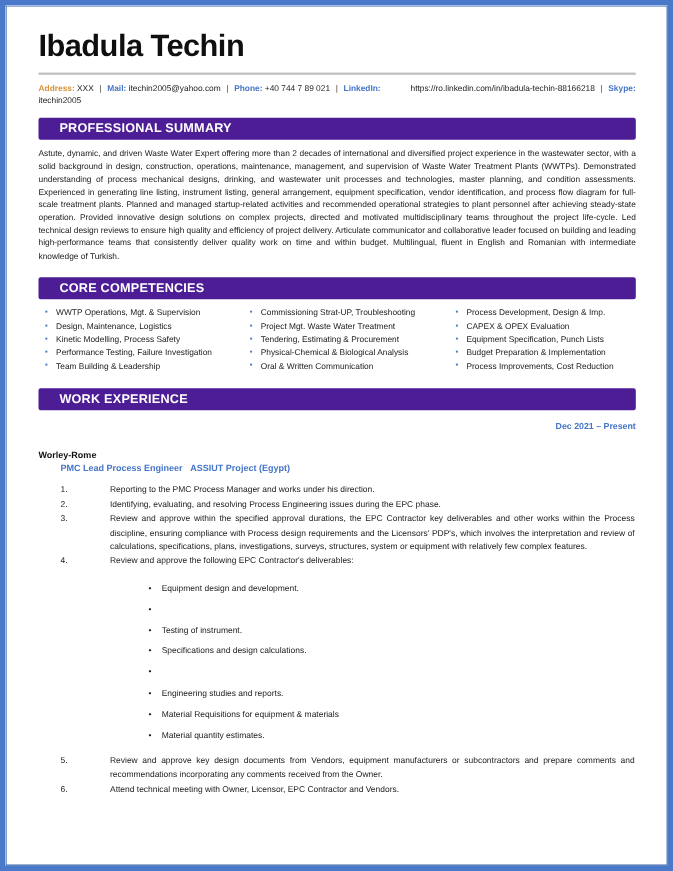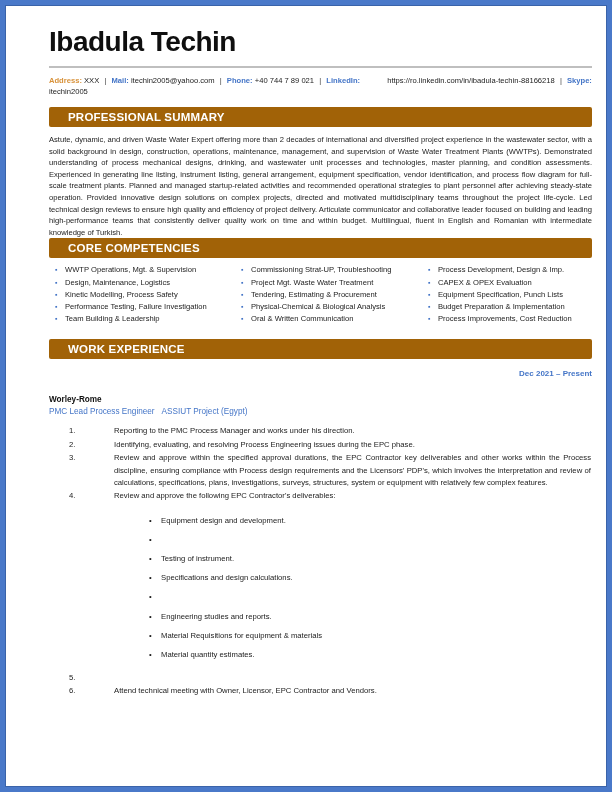--- a/index.html
+++ b/index.html
@@ -12,63 +12,63 @@
     overflow:hidden;
   }
   .page-frame {
     position:absolute; inset:0;
     border:5px solid #4a79c9;
     box-shadow: inset 0 0 0 1px #3a63a9;
     pointer-events:none;
     box-sizing:border-box;
   }
   .content {
-    position:absolute; left:49px; top:0; width:543px;
+    position:absolute; left:35px; top:0; width:543px;
   }
   .name {
     font-size:28px; font-weight:bold; color:#0f0f0f;
     letter-spacing:-0.5px; margin:26px 0 0 0; line-height:32px;
   }
   .header-rule { height:2px; background:#bfbfbf; margin:8px 0 7px 0; }
   .contact { font-size:7.6px; line-height:11px; color:#222; }
   .contact .lbl { font-weight:bold; color:#4475c7; }
   .contact .lbl.orange { color:#d8923a; }
   .contact .val { color:#222;text-align:right; }
   .contact .url { overflow-wrap:break-word;padding-left:25px; }
   .contact .sep { color:#444; margin:0 3px; }
 
   .section-bar {
-    background:#a16207; color:#ffffff;
+    background:#4c1d95; color:#ffffff;
     font-weight:bold; font-size:11.5px; letter-spacing:0.2px;
     height:20px; line-height:20px; padding-left:19px;
     border-radius:2px;
   }
   .bar-summary { margin-top:10px; }
-  .bar-competencies { }
+  .bar-competencies { margin-top:14px; }
   .bar-experience { margin-top:12px; }
 
   .summary-text {
     font-size:7.6px; line-height:11.6px; text-align:justify;
     margin-top:7px; color:#1b1b1b;
   }
 
   .comp-cols { display:flex; margin-top:8px; font-size:7.6px; }
   .comp-col { list-style:none; margin:0; padding:0; }
   .comp-col-1 { width:192px; padding-left:6px; box-sizing:border-box; }
   .comp-col-2 { width:187px; }
   .comp-col-3 { flex:1; }
   .comp-item { display:flex; align-items:flex-start; margin-bottom:4.4px; line-height:7.8px; }
   .sq-bullet { color:#4475c7; font-size:7px; line-height:7.8px; width:10px; flex:none; }
 
   .date-range {
     text-align:right; color:#4475c7; font-weight:bold;
     font-size:8px; margin-top:10px;
   }
   .employer { font-weight:bold; font-size:8.2px; color:#101010; margin-top:17px; }
-  .role-line { font-weight:normal; font-size:8.2px; color:#4475c7; margin-top:3px; }
+  .role-line { font-weight:bold; font-size:8.2px; color:#4475c7; margin-top:3px;margin-left:20px; }
   .role-line .project { margin-left:7px; }
 
   .olist { margin-top:9px; font-size:7.7px; line-height:12.4px; }
   .oitem { display:flex; margin-top:1px; }
   .onum { width:65px; padding-left:20px; box-sizing:border-box; flex:none; }
   .otext { flex:1; text-align:justify; padding-right:1px; }
 
   .sublist { margin:12px 0 11px 100px; font-size:7.7px; }
   .sitem { display:flex; margin-bottom:7.2px; line-height:12px; }
   .sdot { width:12px; flex:none; }
@@ -226,20 +226,21 @@
           <span>Material Requisitions for equipment &amp; materials</span>
         </div>
       <div class="sitem">
           <span class="sdot">•</span>
           <span>Material quantity estimates.</span>
         </div>
     </div>
 
     <div class="oitem">
       <span class="onum">5.</span>
+      <span class="otext">Review and approve key design documents from Vendors, equipment manufacturers or subcontractors and prepare comments and recommendations incorporating any comments received from the Owner.</span>
     </div>
     <div class="oitem">
       <span class="onum">6.</span>
       <span class="otext">Attend technical meeting with Owner, Licensor, EPC Contractor and Vendors.</span>
     </div>
   </div>
 
 </div>
 
 </body></html>

